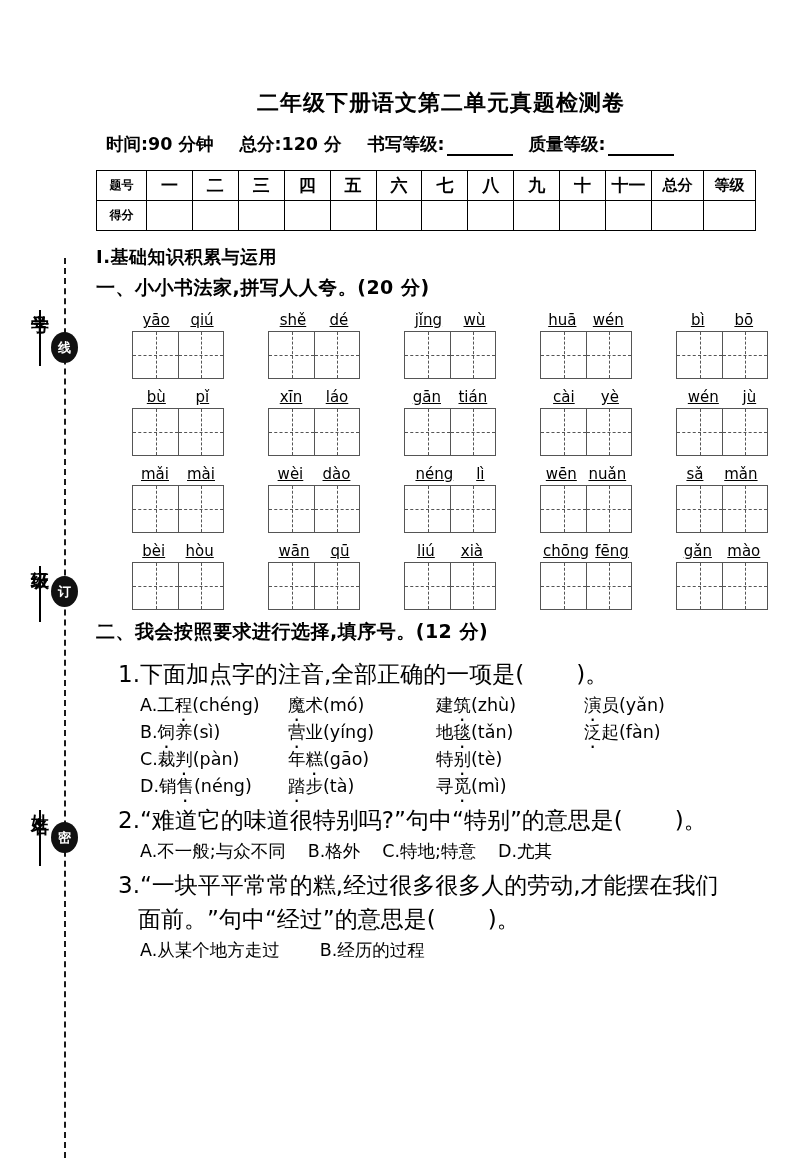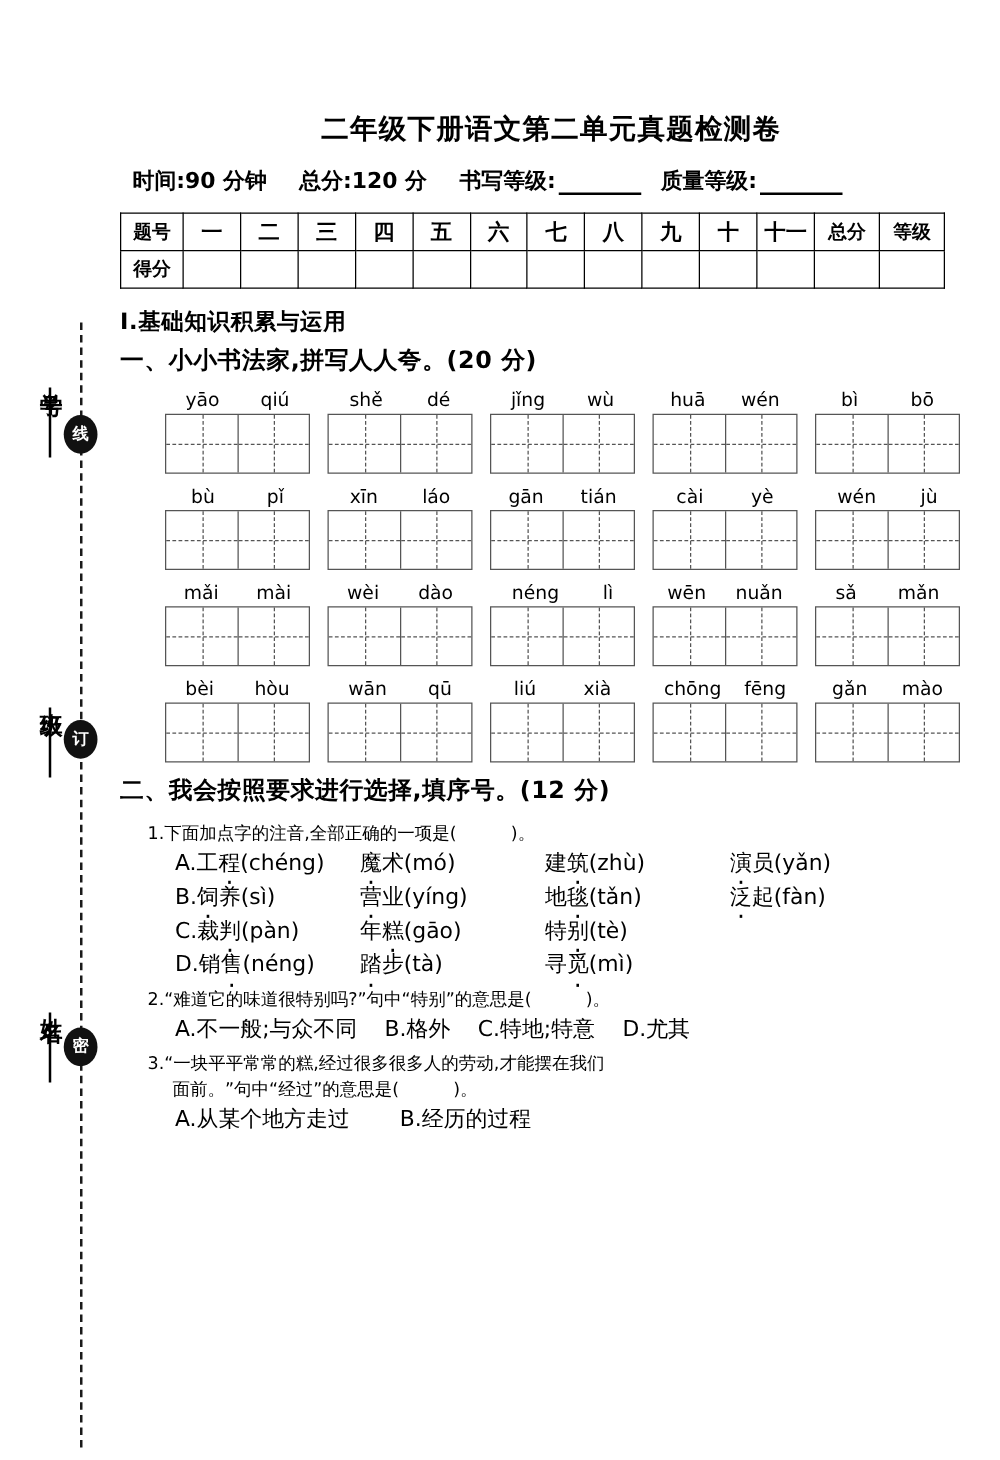--- a/index.html
+++ b/index.html
@@ -121,21 +121,21 @@
   }
   #score-table td {
     border: 1.6px solid #000;
     height: 30px;
     text-align: center;
     vertical-align: middle;
     font-size: 17px;
     font-weight: bold;
     padding: 0;
   }
-  #score-table td.hd { width: 50px; font-size: 15px; }
+  #score-table td.hd { width: 50px; font-size: 12px; }
   #score-table td.wide { width: 52px; font-size: 15px; }
 
   
   .part-heading {
     margin-top: 14px;
     font-size: 18px;
     font-weight: bold;
     letter-spacing: 0.5px;
   }
   .sec-heading {
@@ -146,21 +146,21 @@
   }
 
   
   #writing-block { margin-top: 10px; }
   .pinyin-row {
     display: flex;
     justify-content: space-between;
     padding: 0 18px 0 36px;
     margin-bottom: 9px;
   }
-  .word-group { width: 116px; }
+  .word-group { width: 92px; text-decoration: underline; }
   .pinyin-line {
     display: flex;
     justify-content: space-around;
     font-size: 15px;
     font-family: "DejaVu Sans", sans-serif;
     margin-bottom: 2px;
     white-space: nowrap;
   }
   .pinyin-line span { display: inline-block; }
   .grid-pair {
@@ -183,21 +183,21 @@
     content: "";
     position: absolute;
     top: 50%; left: 0; right: 0;
     border-top: 1.3px dashed #555;
   }
 
   
   #choice-block { margin-top: 12px; }
   .q-item { margin-top: 3px; }
   .q-stem {
-    font-size: 14px;
+    font-size: 23px;
     padding-left: 22px;
     text-indent: 0;
     line-height: 1.5;
   }
   .q-stem.wrap { padding-left: 22px; }
   .q-stem .cont { display: block; padding-left: 20px; }
   .q-options {
     font-size: 17.5px;
     padding-left: 44px;
     line-height: 1.55;

